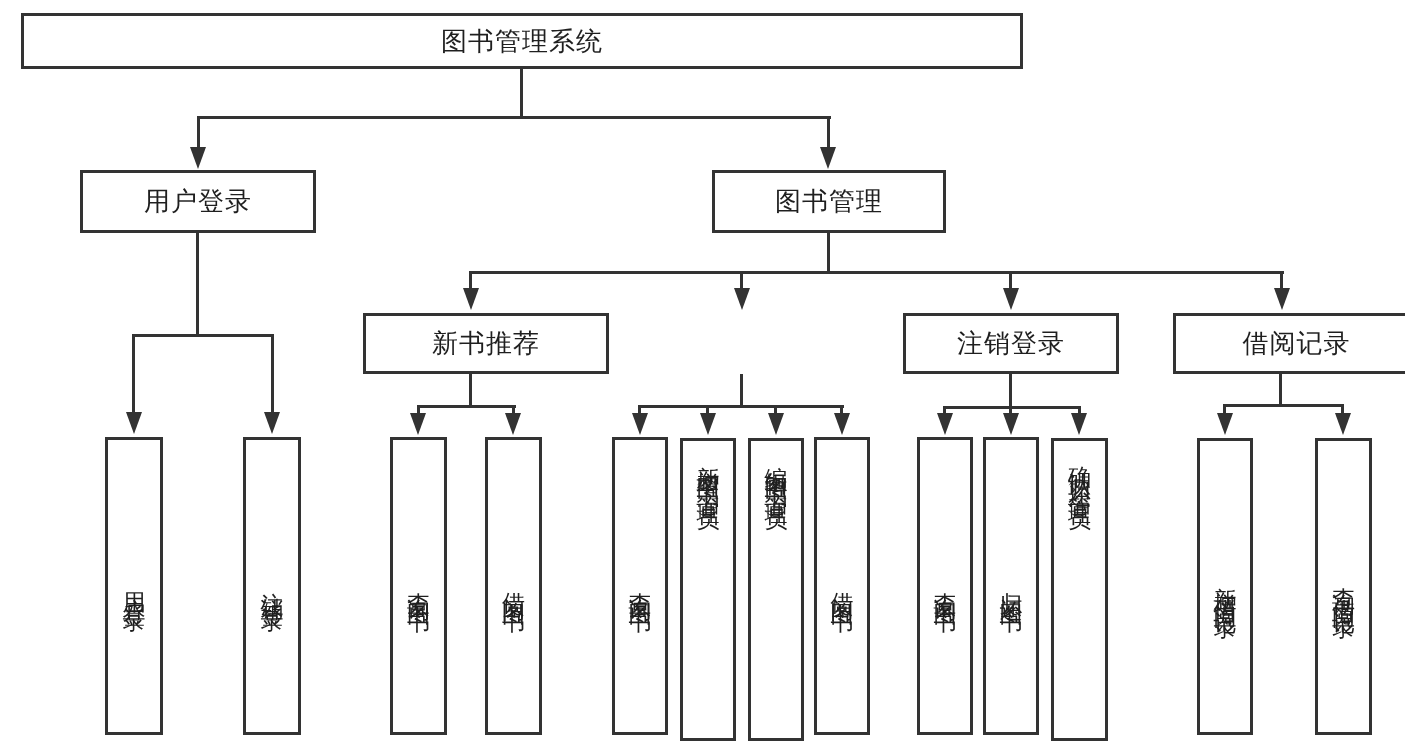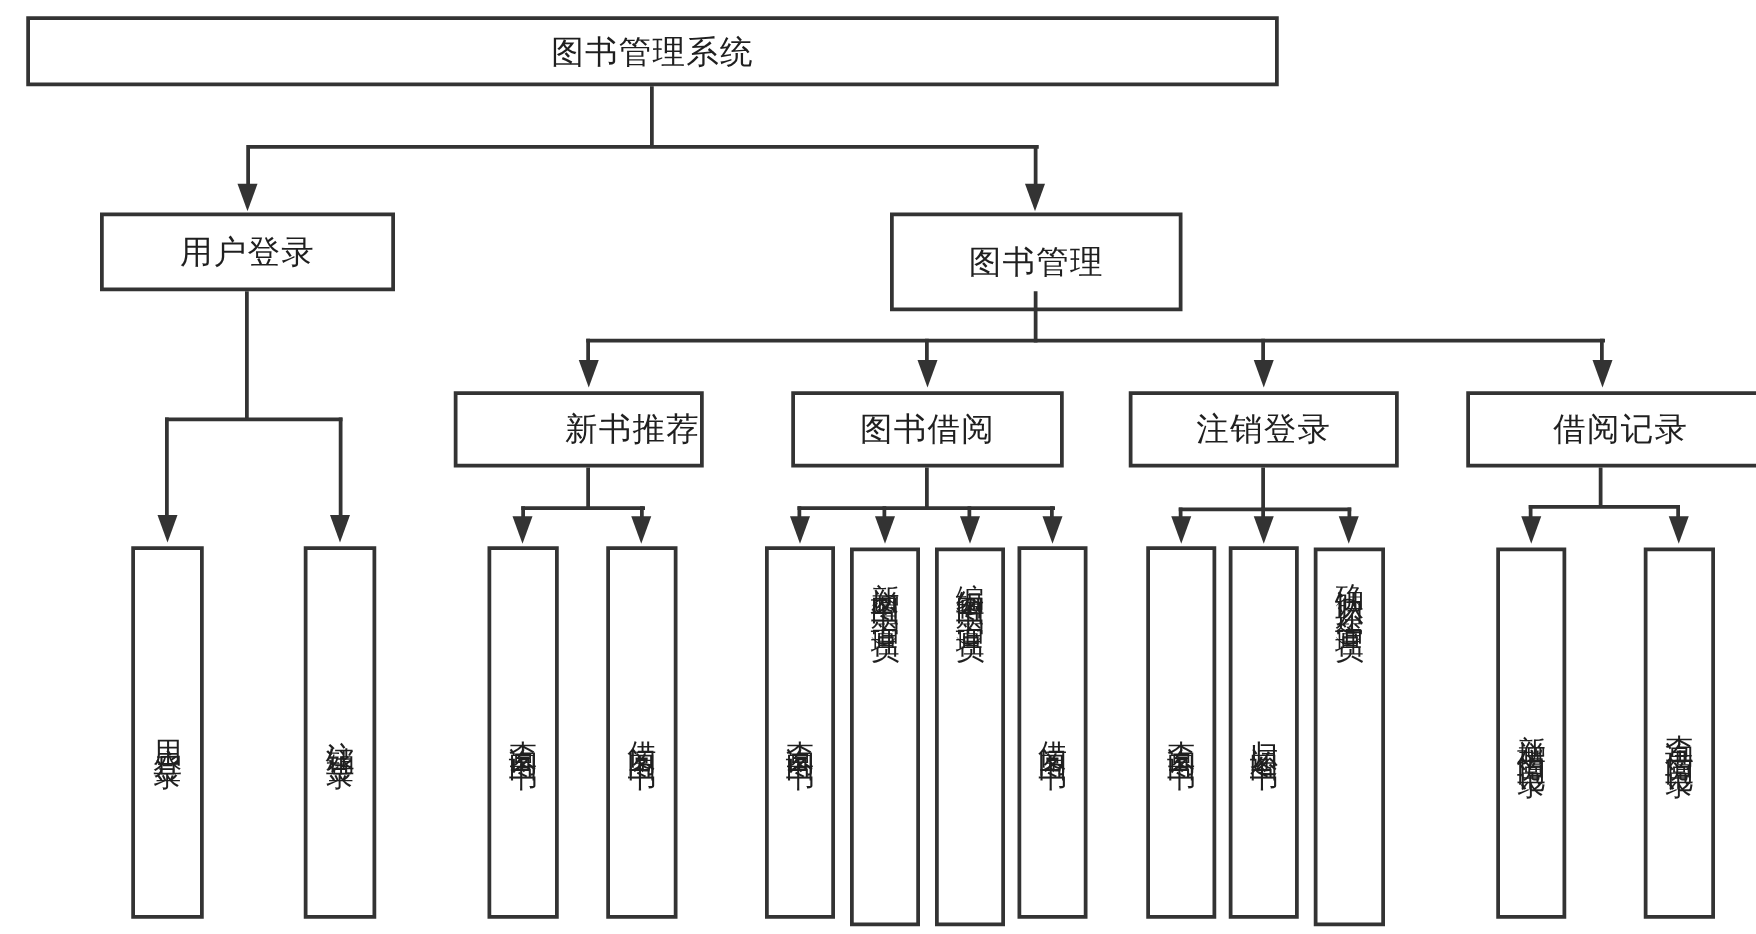--- a/index.html
+++ b/index.html
@@ -56,22 +56,22 @@
     top: 716px;
     font-size: 20px;
     color: var(--wm);
     opacity: 0.9;
     white-space: nowrap;
     z-index: 10;
   }
   
   #n-root          { left: 21px;   top: 13px;  width: 1002px; height: 56px; }
   #n-user-login    { left: 80px;   top: 170px; width: 236px;  height: 63px; }
-  #n-book-mgmt     { left: 712px;  top: 170px; width: 234px;  height: 79px; }
-  #n-new-book      { left: 363px;  top: 313px; width: 200px;  height: 61px; justify-content: flex-end; }
+  #n-book-mgmt     { left: 712px;  top: 170px; width: 234px;  height: 63px; }
+  #n-new-book      { left: 363px;  top: 313px; width: 246px;  height: 61px; }
   #n-book-borrow   { left: 633px;  top: 313px; width: 218px;  height: 61px; }
   #n-cur-borrow    { left: 903px;  top: 313px; width: 216px;  height: 61px; }
   #n-borrow-rec    { left: 1173px; top: 313px; width: 247px;  height: 61px; }
   #n-leaf-login    { left: 105px;  top: 437px; width: 58px; height: 298px; }
   #n-leaf-logout   { left: 243px;  top: 437px; width: 58px; height: 298px; }
   #n-leaf-query1   { left: 390px;  top: 437px; width: 57px; height: 298px; }
   #n-leaf-borrow1  { left: 485px;  top: 437px; width: 57px; height: 298px; }
   #n-leaf-query2   { left: 612px;  top: 437px; width: 56px; height: 298px; }
   #n-leaf-add-book { left: 680px;  top: 438px; width: 56px; height: 303px; }
   #n-leaf-edit-book{ left: 748px;  top: 438px; width: 56px; height: 303px; }
@@ -119,23 +119,20 @@
   <div class="line" style="left:740px;  top:271px; width:3px; height:18px;"></div>
   <div class="arrow" style="left:734px;  top:288px;"></div>
   <div class="line" style="left:1009px; top:271px; width:3px; height:18px;"></div>
   <div class="arrow" style="left:1003px; top:288px;"></div>
   <div class="line" style="left:1280px; top:271px; width:3px; height:18px;"></div>
   <div class="arrow" style="left:1274px; top:288px;"></div>
 
   <div class="box" id="n-new-book">
     <span>新书推荐</span>
   </div>
-  <div class="box" id="n-book-borrow">
-    <span>图书借阅</span>
-  </div>
   <div class="box" id="n-cur-borrow">
     <span>注销登录</span>
   </div>
   <div class="box" id="n-borrow-rec">
     <span>借阅记录</span>
   </div>
 
   <div class="line" style="left:469px; top:374px; width:3px;  height:33px;"></div>
   <div class="line" style="left:417px; top:405px; width:99px; height:3px;"></div>
   <div class="line" style="left:417px; top:405px; width:3px;  height:10px;"></div>

